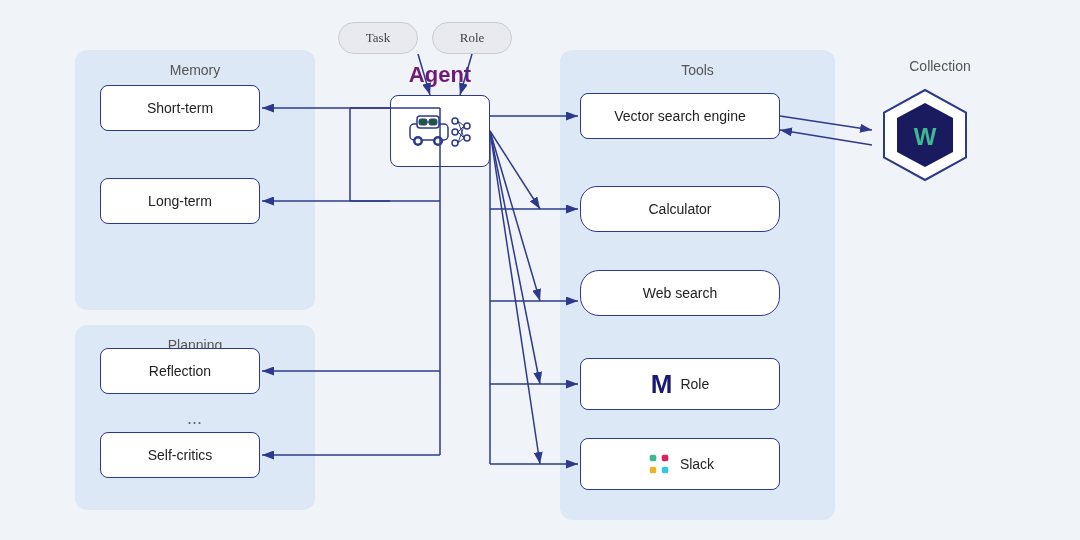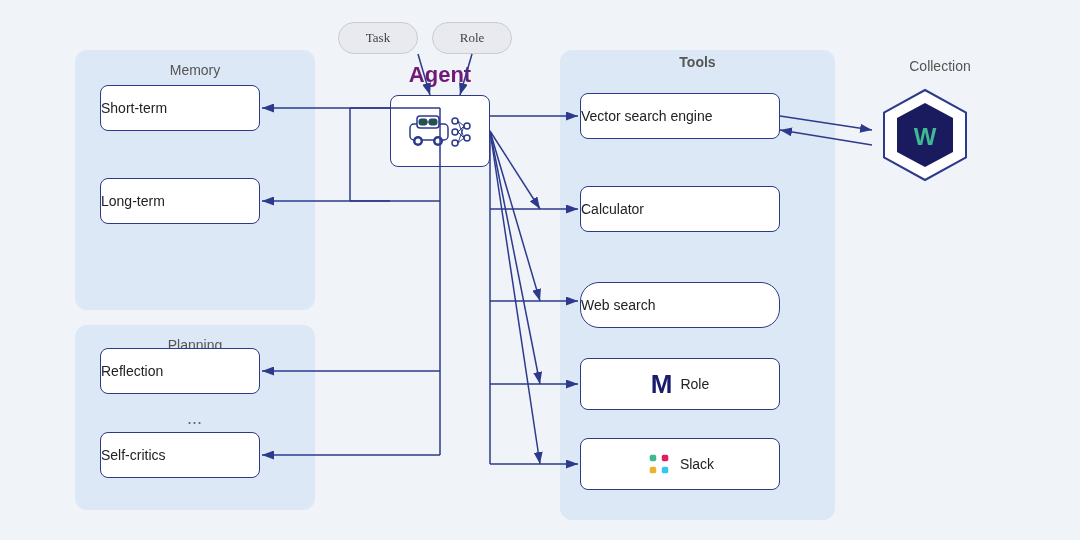--- a/index.html
+++ b/index.html
@@ -33,20 +33,21 @@
     }
 
     
     .box {
       position: absolute;
       background: white;
       border: 1.5px solid #2d3a8c;
       border-radius: 8px;
       display: flex;
       align-items: center;
+      justify-content: center;
       font-size: 14px;
       color: #222;
     }
 
     
     .agent-box {
       position: absolute;
       background: white;
       border: 1.5px solid #2d3a8c;
       border-radius: 8px;
@@ -128,21 +129,21 @@
 
   <div class="panel" style="left:75px; top:50px; width:240px; height:260px;">
     <span class="panel-label" style="top:12px; left:50%; transform:translateX(-50%);">Memory</span>
   </div>
 
   <div class="panel" style="left:75px; top:325px; width:240px; height:185px;">
     <span class="panel-label" style="top:12px; left:50%; transform:translateX(-50%);">Planning</span>
   </div>
 
   <div class="panel" style="left:560px; top:50px; width:275px; height:470px;">
-    <span class="panel-label" style="top:4px; left:50%; transform:translateX(-50%);font-weight:bold;">Tools</span>
+    <span class="panel-label" style="top:12px; left:50%; transform:translateX(-50%);">Tools</span>
   </div>
 
   <div class="pill" style="left:338px; top:22px; width:80px; height:32px;">
     <span>Task</span>
   </div>
 
   <div class="pill" style="left:432px; top:22px; width:80px; height:32px;">
     <span>Role</span>
   </div>
 
@@ -194,25 +195,25 @@
   <div class="dots-text" style="left:187px; top:408px;">...</div>
 
   <div class="box" style="left:100px; top:432px; width:160px; height:46px;">
     <span>Self-critics</span>
   </div>
 
   <div class="box" style="left:580px; top:93px; width:200px; height:46px;">
     <span>Vector search engine</span>
   </div>
 
-  <div class="box" style="left:580px; top:186px; width:200px; height:46px;">
+  <div class="box" style="left:580px; top:186px; width:200px; height:46px;border-radius:17px;">
     <span>Calculator</span>
   </div>
 
-  <div class="box" style="left:580px; top:282px; width:200px; height:46px;border-radius:19px;">
+  <div class="box" style="left:580px; top:270px; width:200px; height:46px;border-radius:19px;">
     <span>Web search</span>
   </div>
 
   <div class="box box-with-icon" style="left:580px; top:358px; width:200px; height:52px;">
     <span class="gmail-m">M</span>
     <span>Role</span>
   </div>
 
   <div class="box box-with-icon" style="left:580px; top:438px; width:200px; height:52px;">
 

